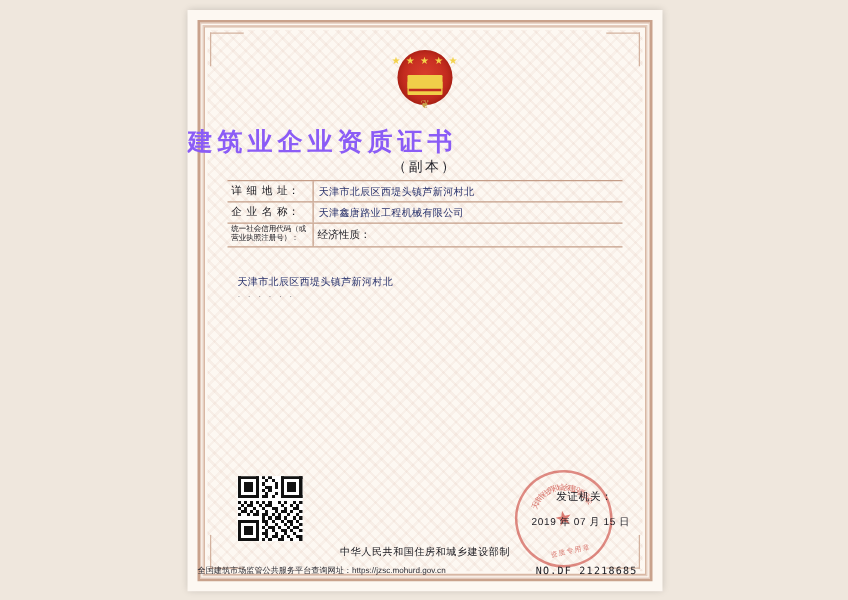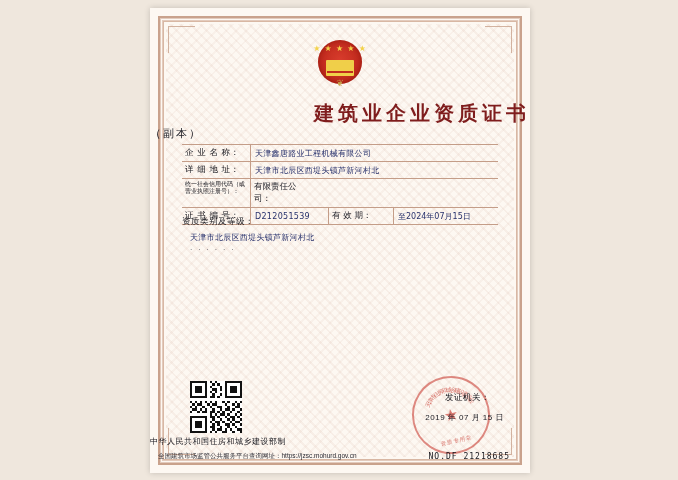--- a/index.html
+++ b/index.html
@@ -58,27 +58,28 @@
     background:#f0cf49; border-radius:1px;
     box-shadow:0 3px 0 -1px #c22b1e, 0 5px 0 0 #f0cf49;
   }
   .emblem .wheat{
     position:absolute; left:0; top:42px; width:62px; text-align:center;
     color:#c7a24c; font-size:9px;
   }
   
   .title{
     position:absolute; left:0; right:0; top:92px;
-    text-align:right;
+    text-align:left;
     font-family:"DejaVu Serif", serif;
     font-size:20px; font-weight:bold;
-    color:#7f1d1d; letter-spacing:4px;padding-left:16px;
+    color:#8b5cf6; letter-spacing:4px;
   }
   .subtitle{
     position:absolute; left:0; right:0; top:118px;
+    text-align:center;
     font-family:"DejaVu Serif", serif;
     font-size:11px; color:#23232a; letter-spacing:2px;
   }
   
   .form{
     position:absolute; left:32px; top:136px; width:316px;
     font-family:"DejaVu Sans", sans-serif;
     font-size:8px; color:#1a1a22;
   }
   .row{
@@ -139,21 +140,21 @@
     position:absolute; right:40px; top:384px;
     font-size:8.5px; color:#15151c; letter-spacing:.5px;
     text-align:right;
   }
   .issue-date{
     position:absolute; right:26px; top:404px;
     font-size:8px; color:#1a1a22; letter-spacing:.5px;
   }
   .ministry{
     position:absolute; left:0; right:0; top:428px;
-    text-align:left;
+    text-align:center;
     font-size:8px; color:#15151c; letter-spacing:.5px;
   }
   
   .seal{
     position:absolute; right:40px; top:368px;
     width:74px; height:74px; border-radius:50%;
     border:2.5px solid rgba(196,40,30,.62);
     color:rgba(196,40,30,.72);
     transform:rotate(-12deg);
     opacity:.85;
@@ -221,46 +222,39 @@
     <div class="gate"></div>
     <div class="wheat">❦</div>
   </div>
 
   <div class="title">建筑业企业资质证书</div>
   <div class="subtitle">（副本）</div>
 
   <div class="form">
 
     <div class="row">
+      <div class="lbl">详 细 地 址：</div>
+      <div class="val blue">天津市北辰区西堤头镇芦新河村北</div>
+    </div>
+
+    <div class="row">
       <div class="lbl">企 业 名 称：</div>
       <div class="val blue">天津鑫唐路业工程机械有限公司</div>
     </div>
 
     <div class="row">
-      <div class="lbl">详 细 地 址：</div>
-      <div class="val blue">天津市北辰区西堤头镇芦新河村北</div>
+      <div class="lbl small">统一社会信用代码（或营业执照注册号）：</div>
+      <div class="half-lbl">经济性质：</div>
     </div>
 
-    <div class="row">
-      <div class="lbl small">统一社会信用代码（或营业执照注册号）：</div>
-      <div class="half-lbl">有限责任公司：</div>
-    </div>
-
-
-    <div class="row">
-      <div class="lbl">证 书 编 号：</div>
-      <div class="val blue">D212051539</div>
-      <div class="half-lbl">有 效 期：</div>
-      <div class="half-val">至2024年07月15日</div>
-    </div>
+
 
   </div>
 
   <div class="qual">
-    <div class="qual-head">资质类别及等级：</div>
     <div class="qual-item">天津市北辰区西堤头镇芦新河村北</div>
     <div class="qual-dots">· · · · · ·</div>
   </div>
 
   <div class="seal">
     <div class="star">★</div>
     <div class="bottom-text">资质专用章</div>
   <div class="ring-text">
         <span style="transform: rotate(-150deg) translate(29px) rotate(90deg);">天</span>
         <span style="transform: rotate(-140deg) translate(29px) rotate(90deg);">津</span>

